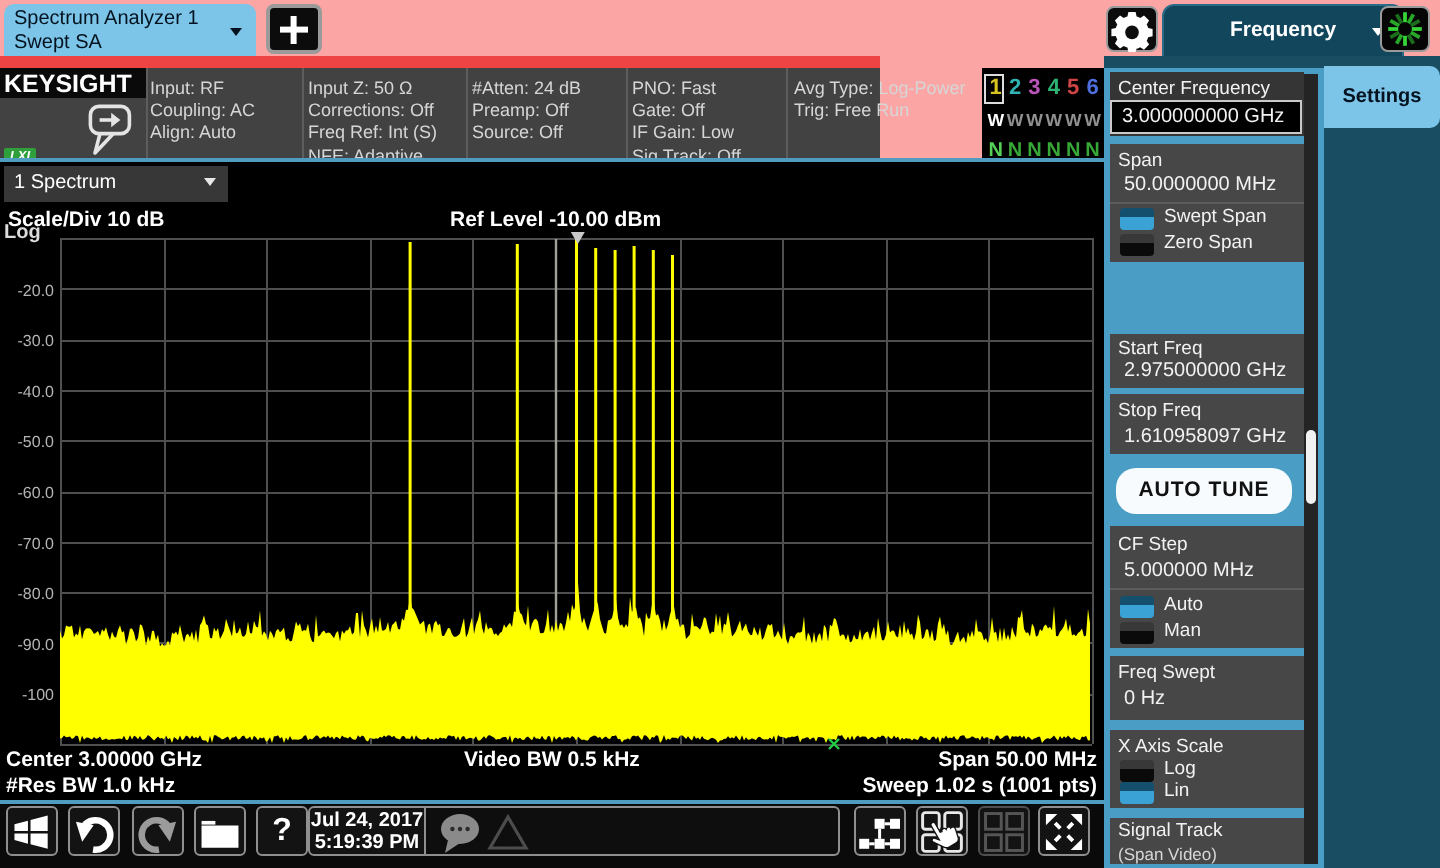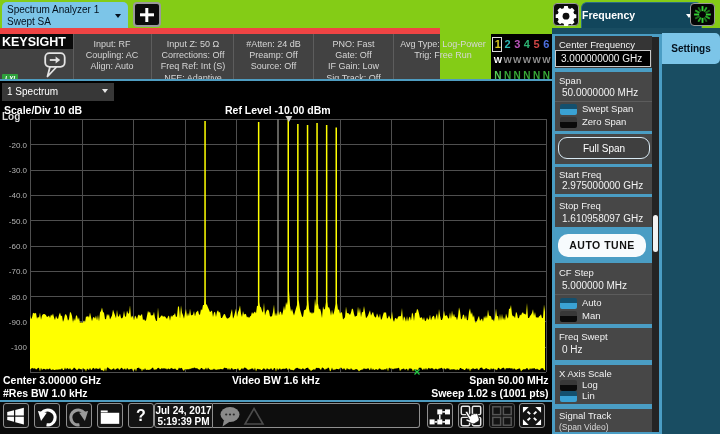--- a/index.html
+++ b/index.html
@@ -1,46 +1,46 @@
 <!DOCTYPE html>
 <html><head><meta charset="utf-8"><style>
 * { margin:0; padding:0; box-sizing:border-box; }
 html,body { width:720px; height:434px; background:#000; overflow:hidden;
   font-family:"Liberation Sans", sans-serif; }
-#root { position:relative; width:720px; height:434px; background:#84cc16; }
+#root { position:relative; width:720px; height:434px; background:#fca5a5; }
 .abs { position:absolute; }
 
 
 #tab { left:2px; top:2px; width:126px; height:26px; background:#7cc5e8;
   border-radius:5px 5px 0 0; color:#04121f; font-size:10px; padding:2px 0 0 5px; line-height:11.5px; }
 #tab .tri { position:absolute; right:7px; top:12px; width:0; height:0;
   border-left:3.5px solid transparent; border-right:3.5px solid transparent; border-top:4.5px solid #04121f; }
 #plusbtn { left:133px; top:2px; width:28px; height:25px; background:#0c0c0c;
   border:2px solid #9a9a9a; border-radius:4px; color:#fff; }
 #plusbtn:before { content:""; position:absolute; left:50%; top:50%; width:14px; height:3.4px;
   background:#fff; transform:translate(-50%,-50%);}
 #plusbtn:after { content:""; position:absolute; left:50%; top:50%; width:3.4px; height:14px;
   background:#fff; transform:translate(-50%,-50%);}
 #gearbtn { left:553px; top:3px; width:26px; height:23px; background:#0c0c0c;
   border:1.5px solid #9a9a9a; border-radius:4px; text-align:center;}
 #freqdd { left:581px; top:2px; width:121px; height:26px; background:#12465c;
   border:1px solid #2c6b85; border-bottom:none; border-radius:6px 6px 0 0;
-  color:#fff; font-size:10.5px; font-weight:700; line-height:25px; }
+  color:#fff; font-size:10.5px; font-weight:700; text-align:center; line-height:25px; }
 #freqdd .tri { position:absolute; right:9px; top:11px; width:0; height:0;
   border-left:3.6px solid transparent; border-right:3.6px solid transparent; border-top:4.5px solid #fff; }
 #burstbtn { left:690px; top:3px; width:25px; height:23px; background:#050505;
   border:1.5px solid #9a9a9a; border-radius:4px; text-align:center; }
 
 
 #status { left:0; top:28px; width:440px; height:51px; background:#424242; border-top:6px solid #ef4444;}
 #kblack { position:absolute; left:0; top:0; width:73px; height:14.5px; background:#0a0a0a; }
 #klogo { position:absolute; left:2px; top:1px; color:#fff; font-size:12.5px; font-weight:700; letter-spacing:0px;}
 #lxi { position:absolute; left:2px; top:40px; width:16px; height:9px; background:#2fa03c; border-radius:1px;
   color:#fff; font-size:6.5px; font-style:italic; font-weight:700; text-align:center; line-height:9px;}
-.scol { position:absolute; top:4.5px; font-size:9px; color:#d6d6d6; line-height:11.4px; white-space:nowrap;text-align:center;}
+.scol { position:absolute; top:4.5px; font-size:9px; color:#d6d6d6; line-height:11.4px; white-space:nowrap;}
 .sdiv { position:absolute; top:0; width:1px; height:51px; background:#282828; border-right:1px solid #5d5d5d;}
 #trblock { position:absolute; left:491px; top:0; width:61px; height:51px; background:#000;
   font-size:11px; font-weight:700; line-height:1; }
 #trblock .row { position:absolute; left:2px; white-space:nowrap; letter-spacing:0; }
 #trblock span { display:inline-block; width:9.7px; text-align:center; }
 #trblock .row.rw { font-size:8.8px; }
 #trblock .row.rn { font-size:10px; }
 #onebox { position:absolute; left:0.5px; top:3px; width:10px; height:14.5px; border:1px solid #ddd; }
 #blueline1 { left:0; top:79px; width:554px; height:2.5px; background:#4e9cc0; }
 
@@ -202,21 +202,21 @@
         <text x="27" y="274.3" text-anchor="end" font-size="8" fill="#b4b4b4">-70.0</text>
         <text x="27" y="299.6" text-anchor="end" font-size="8" fill="#b4b4b4">-80.0</text>
         <text x="27" y="324.9" text-anchor="end" font-size="8" fill="#b4b4b4">-90.0</text>
         <text x="27" y="350.2" text-anchor="end" font-size="8" fill="#b4b4b4">-100</text>
       </svg>
     <div id="specdd">1 Spectrum<div class="tri"></div></div>
     <div class="ann" style="left:4px;top:23px">Scale/Div 10 dB</div>
     <div class="ann" style="left:225px;top:23px">Ref Level -10.00 dBm</div>
     <div class="ann" style="left:2px;top:30px;font-weight:700;color:#dcdcdc;font-size:10px">Log</div>
     <div class="ann" style="left:3px;top:293px">Center 3.00000 GHz</div>
-    <div class="ann" style="left:232px;top:293px">Video BW 1.6 kHz</div>
+    <div class="ann" style="left:232px;top:293px">Video BW 0.5 kHz</div>
     <div class="ann" style="right:3.5px;top:293px">Span 50.00 MHz</div>
     <div class="ann" style="left:3px;top:306px">#Res BW 1.0 kHz</div>
     <div class="ann" style="right:3.5px;top:306px">Sweep 1.02 s (1001 pts)</div>
   </div>
 
   <div class="abs" id="taskline"></div>
   <div class="abs" id="taskbar">
     <div class="tbtn" style="left:3px">
         <svg width="26" height="22" viewBox="0 0 26 22">
           <g fill="#fff">
@@ -326,23 +326,20 @@
       </div>
       <div class="grp" style="top:43.5px;height:59px;background:#474747">
         <div style="position:absolute;left:4px;top:3px;font-size:9.5px;color:#f2f2f2;font-weight:400;white-space:nowrap">Span</div>
         <div style="position:absolute;left:7px;top:15px;font-size:10px;color:#f2f2f2;font-weight:400;white-space:nowrap">50.0000000 MHz</div>
         <div style="position:absolute;left:0;top:29px;width:100%;height:1px;background:#5c5c5c"></div>
         <div style="position:absolute;left:5px;top:32.5px;width:17px;height:11px;border-radius:2px;background:linear-gradient(#14506e 0%,#14506e 42%,#3aa2d4 42%,#3aa2d4 100%)"></div>
         <div style="position:absolute;left:27px;top:31.5px;font-size:9.5px;color:#f2f2f2">Swept Span</div>
         <div style="position:absolute;left:5px;top:45px;width:17px;height:11px;border-radius:2px;background:linear-gradient(#383838 0%,#383838 42%,#0a0a0a 42%,#0a0a0a 100%)"></div>
         <div style="position:absolute;left:27px;top:44px;font-size:9.5px;color:#f2f2f2">Zero Span</div>
       </div>
-      <div class="grp" style="top:105.5px;height:30px;background:#474747">
-        <div style="position:absolute;left:3px;top:3.5px;width:92px;height:22px;background:#3f3f3f;border:1.2px solid #d7e8f2;border-radius:9px;color:#fff;font-size:10px;text-align:center;line-height:22px;">Full Span</div>
-      </div>
       <div class="grp" style="top:138.5px;height:27px;background:#474747">
         <div style="position:absolute;left:4px;top:2px;font-size:9.5px;color:#f2f2f2;font-weight:400;white-space:nowrap">Start Freq</div>
         <div style="position:absolute;left:7px;top:13.5px;font-size:10px;color:#f2f2f2;font-weight:400;white-space:nowrap">2.975000000 GHz</div>
       </div>
       <div class="grp" style="top:168.5px;height:30.5px;background:#474747">
         <div style="position:absolute;left:4px;top:3.5px;font-size:9.5px;color:#f2f2f2;font-weight:400;white-space:nowrap">Stop Freq</div>
         <div style="position:absolute;left:7px;top:16px;font-size:10px;color:#f2f2f2;font-weight:400;white-space:nowrap">1.610958097 GHz</div>
       </div>
       <div class="grp" style="top:202.5px;height:32px;background:#4a9dc4">
         <div style="position:absolute;left:3px;top:3.5px;width:88px;height:23px;background:#f7fbfd;border-radius:10px;color:#111;font-size:10.5px;font-weight:700;text-align:center;line-height:23px;letter-spacing:.5px">AUTO TUNE</div>

